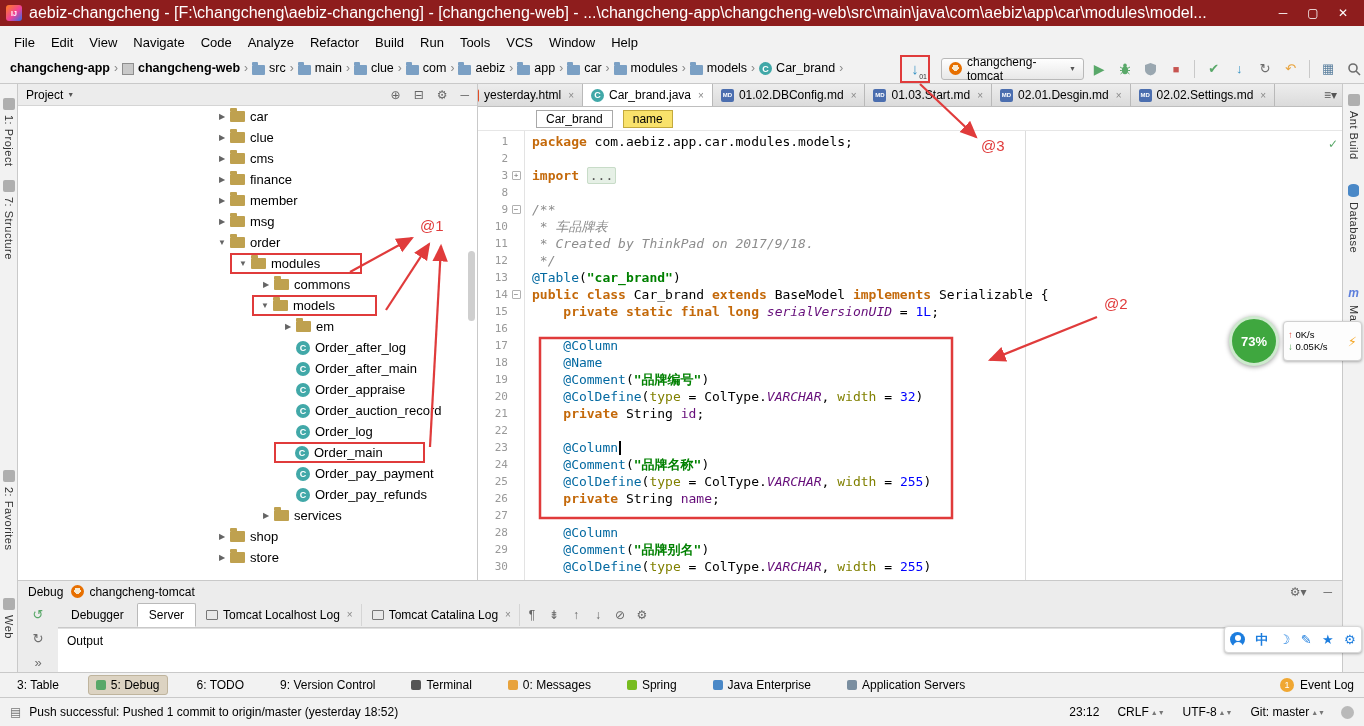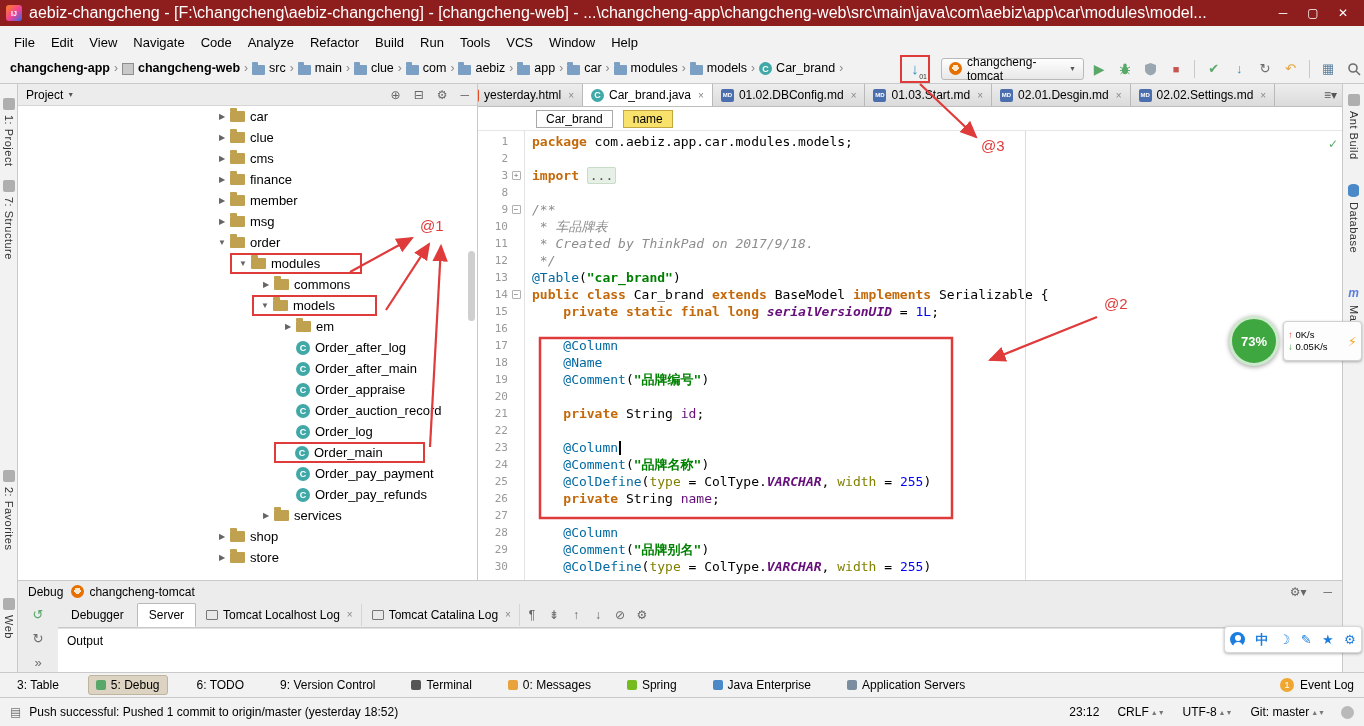--- a/index.html
+++ b/index.html
@@ -82,21 +82,21 @@
 .code-line{height:17px;display:flex;align-items:center}
 .ln{width:30px;text-align:right;color:#999;font-size:11px;font-family:"DejaVu Sans Mono",monospace;flex:none}
 .fold-col{width:16px;flex:none;display:flex;align-items:center;justify-content:center}
 .fold-mark{width:9px;height:9px;border:1px solid #B0B0B0;background:#fff;color:#666;font-size:8px;line-height:7px;text-align:center;border-radius:1px}
 .code-text{font-family:"DejaVu Sans Mono",monospace;font-size:13px;white-space:pre;padding-left:8px}
 .tk-kw{color:#C4690A;font-weight:bold}
 .tk-ann{color:#0369a1}
 .tk-attr{color:#808000}
 .tk-str{color:#008000;font-weight:bold}
 .tk-num{color:#0000FF}
-.tk-sf{color:#660E7A;font-style:italic;font-weight:bold}
+.tk-sf{color:#660E7A;font-style:italic;font-weight:normal}
 .tk-fld{color:#660E7A}
 .tk-cm{color:#8C8C8C;font-style:italic}
 .tk-pl{color:#000}
 .tk-fold{background:#E6F0E6;border:1px solid #C8DCC8;color:#555;border-radius:2px;padding:0 2px}
 .tk-caret{display:inline-block;width:2px;height:14px;background:#000;vertical-align:middle;margin-left:1px}
 #inspections-ok{position:absolute;right:4px;top:6px;color:#59A869;font-weight:bold;font-size:12px}
 
 
 #debug-panel{position:absolute;left:18px;top:580px;width:1324px;height:92px;background:#ECECEC;border-top:1px solid #C9C9C9}
 #debug-header{height:21px;display:flex;align-items:center;padding:0 10px;font-size:12px;gap:8px}
@@ -601,20 +601,21 @@
         <span class="code-text"><span class="tk-ann">    @Name</span></span>
       </div>
       <div class="code-line">
         <span class="ln">19</span>
         <span class="fold-col"></span>
         <span class="code-text"><span class="tk-ann">    @Comment</span><span class="tk-pl">(</span><span class="tk-str">"品牌编号"</span><span class="tk-pl">)</span></span>
       </div>
       <div class="code-line">
         <span class="ln">20</span>
         <span class="fold-col"></span>
+        <span class="code-text"><span class="tk-ann">    @ColDefine</span><span class="tk-pl">(</span><span class="tk-attr">type</span><span class="tk-pl"> = ColType.</span><span class="tk-sf">VARCHAR</span><span class="tk-pl">, </span><span class="tk-attr">width</span><span class="tk-pl"> = </span><span class="tk-num">32</span><span class="tk-pl">)</span></span>
       </div>
       <div class="code-line">
         <span class="ln">21</span>
         <span class="fold-col"></span>
         <span class="code-text"><span class="tk-kw">    private</span><span class="tk-pl"> String </span><span class="tk-fld">id</span><span class="tk-pl">;</span></span>
       </div>
       <div class="code-line">
         <span class="ln">22</span>
         <span class="fold-col"></span>
         <span class="code-text"></span>

